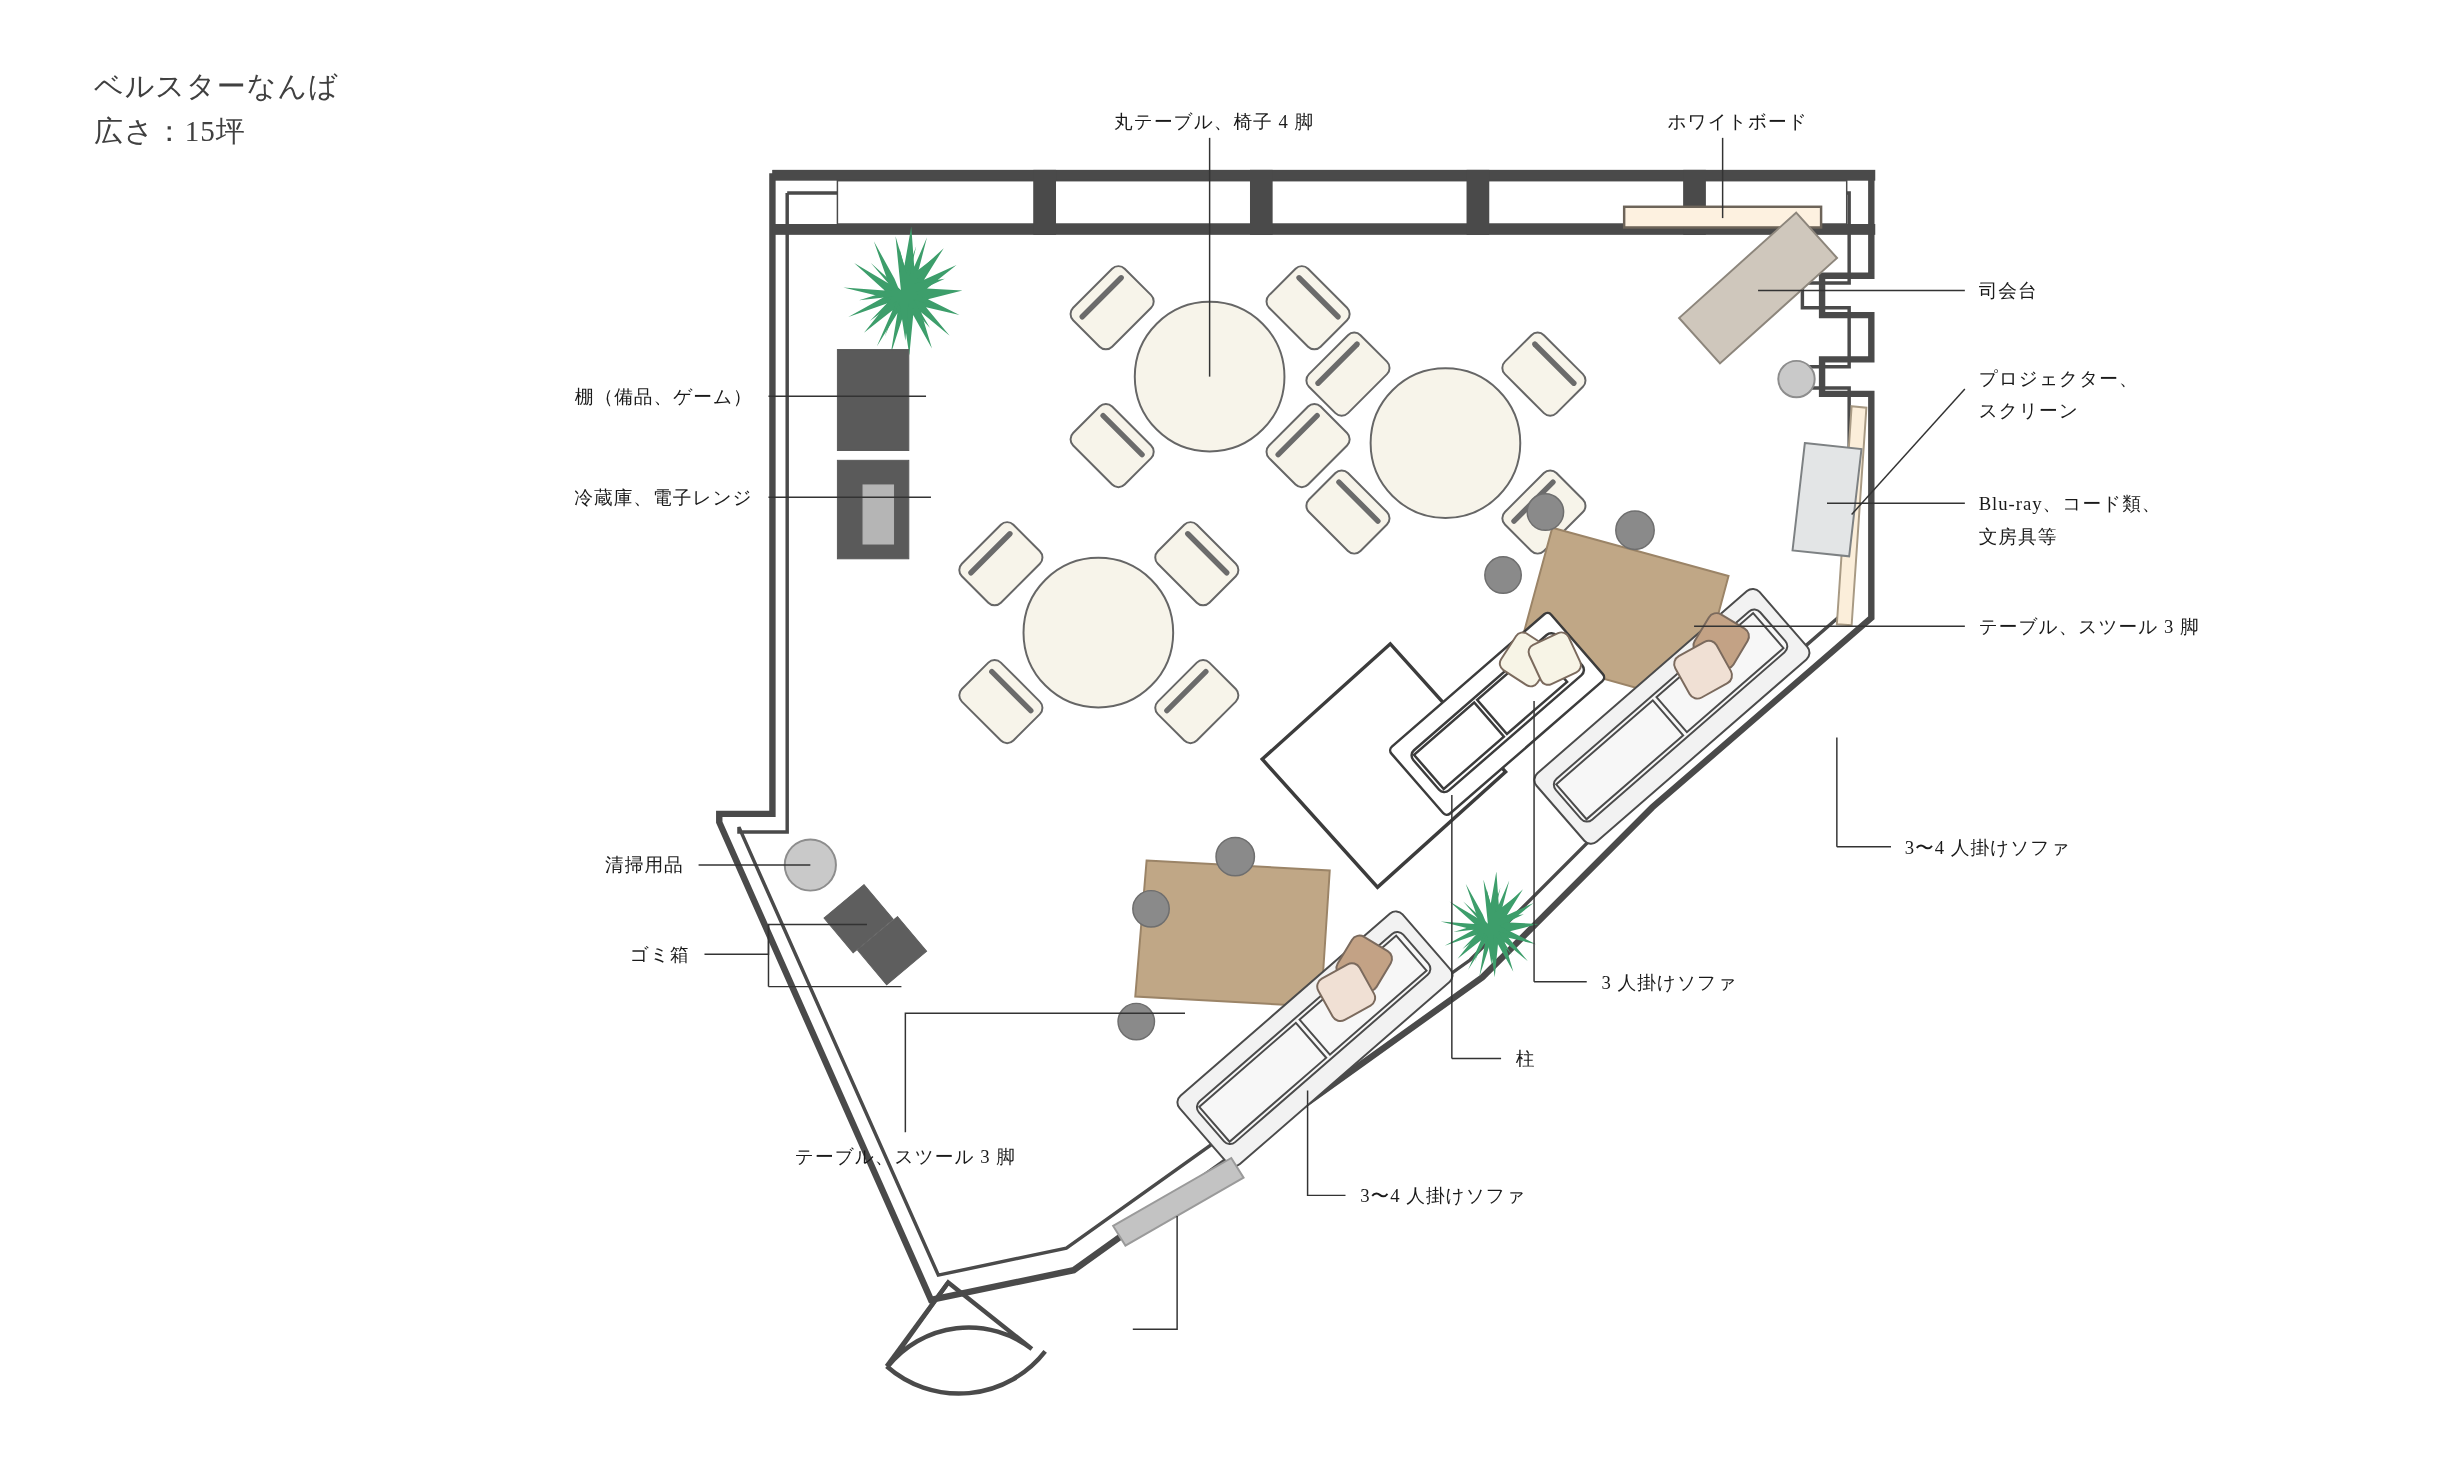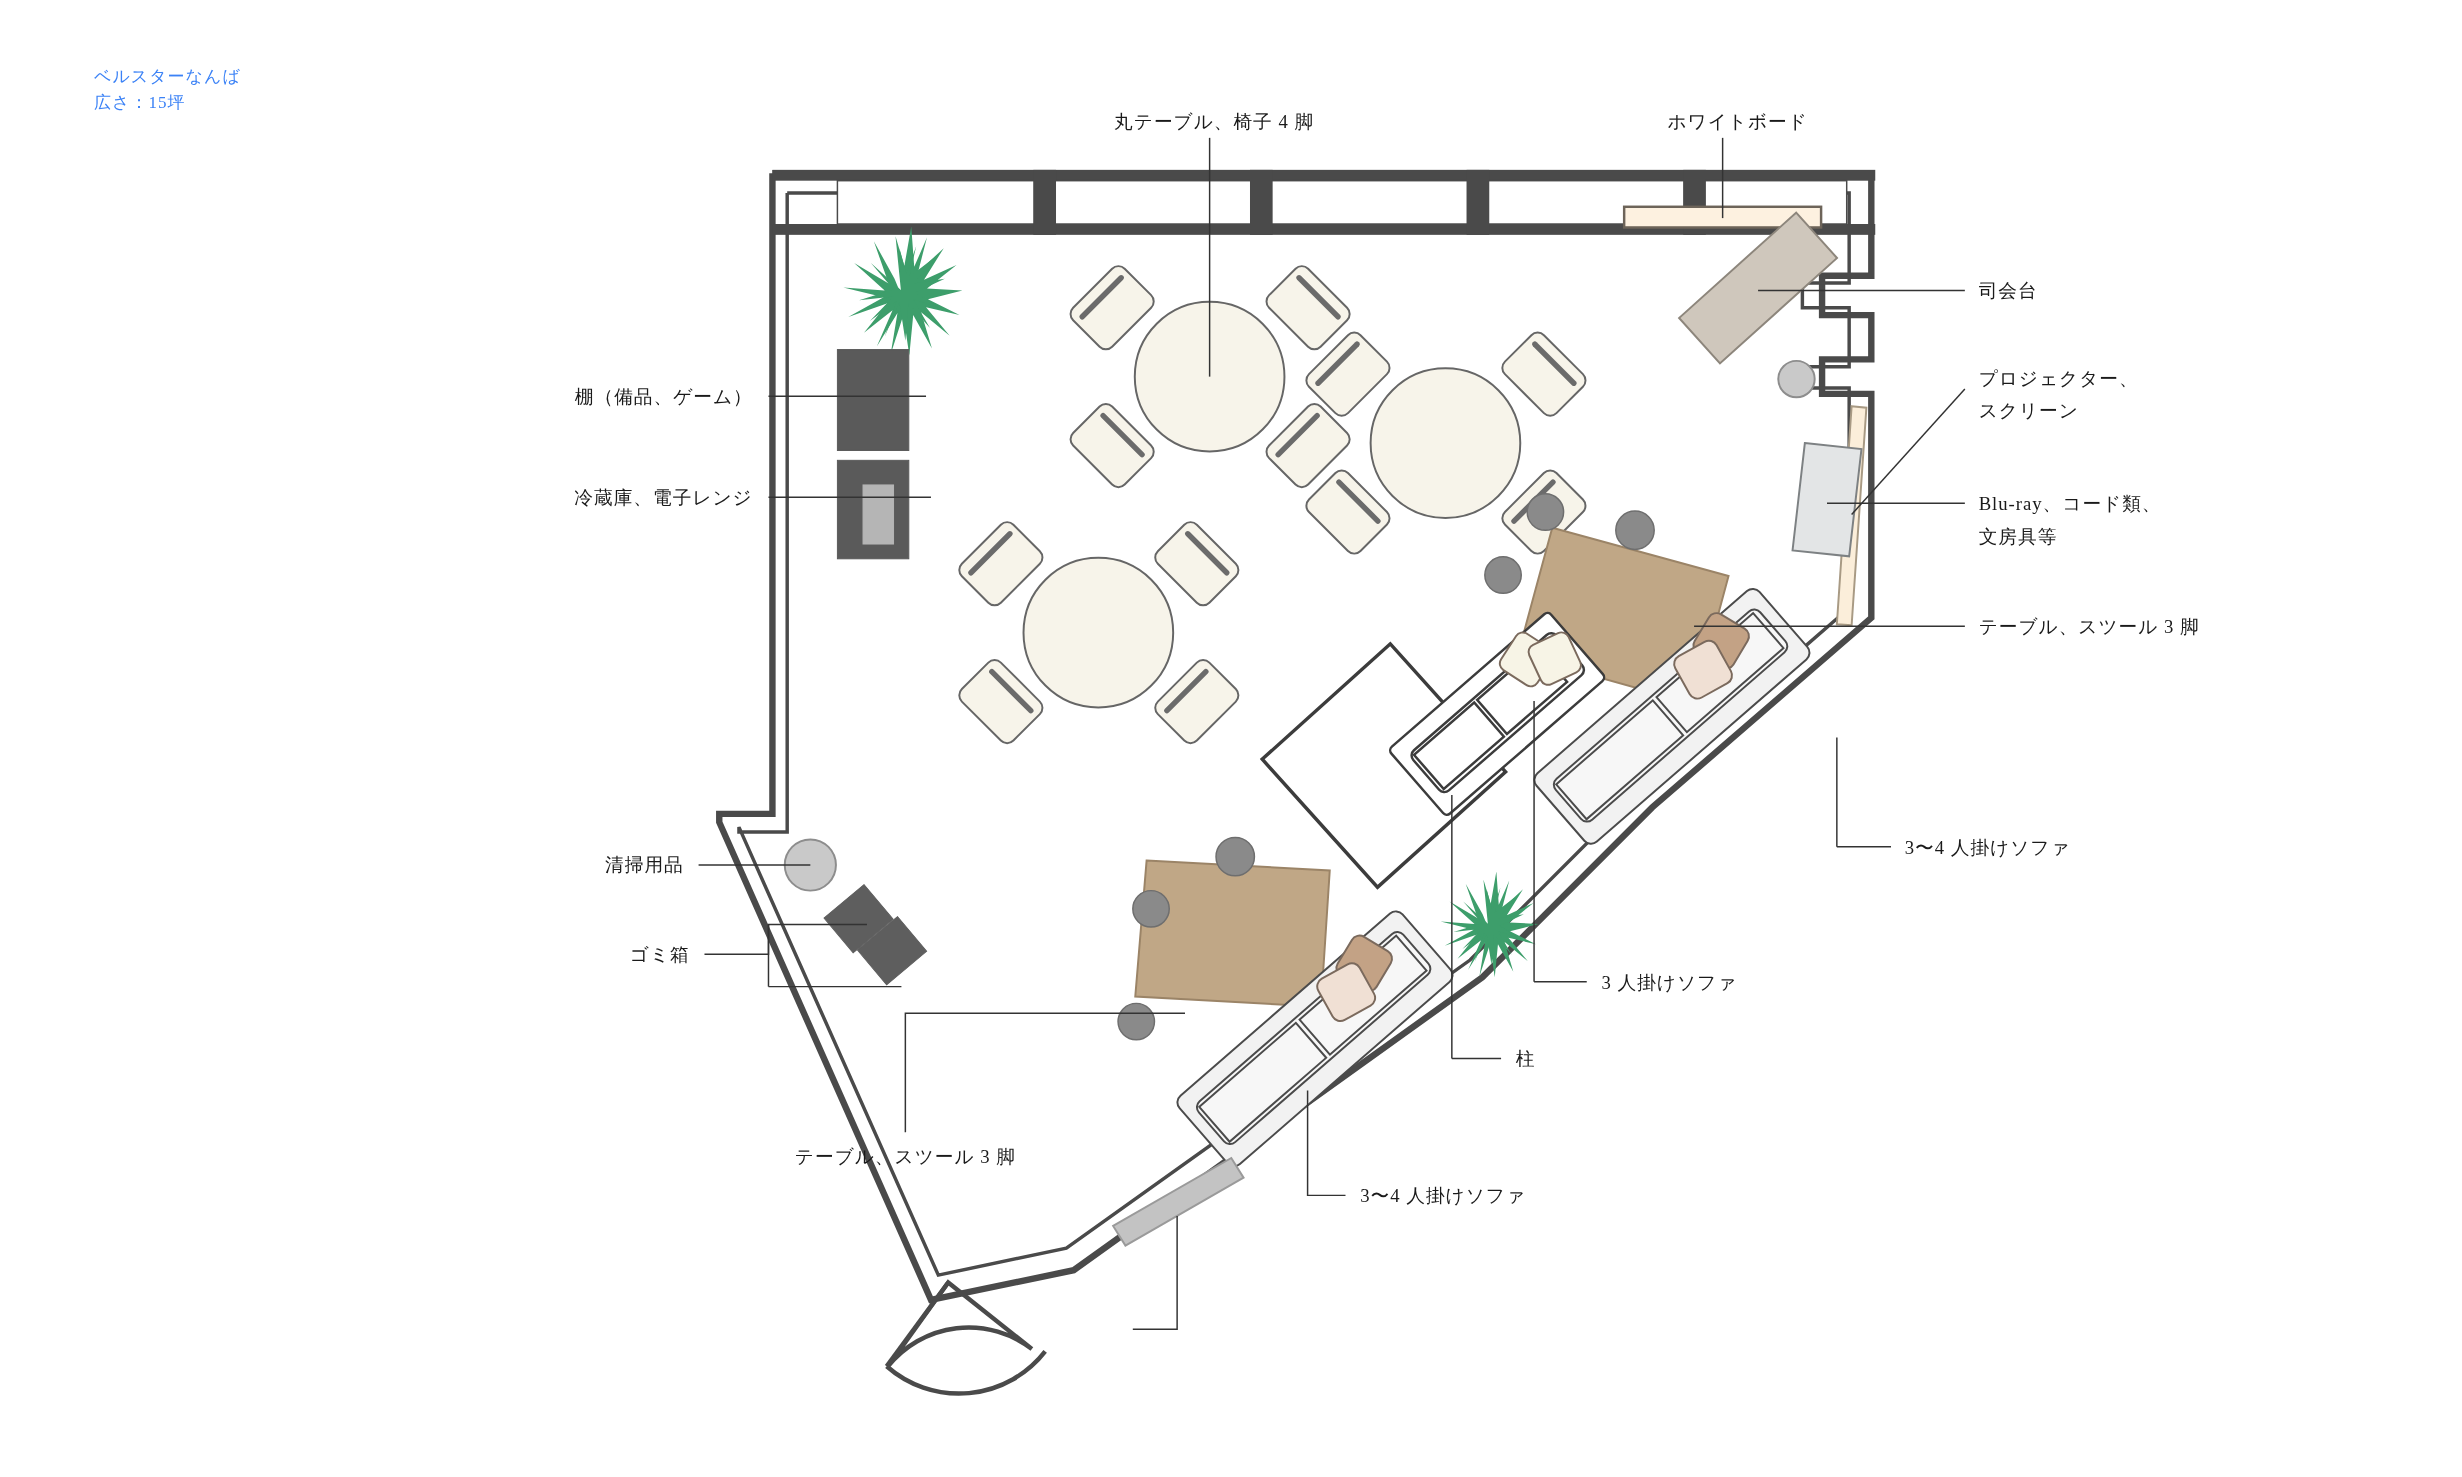--- a/index.html
+++ b/index.html
@@ -1,18 +1,18 @@
 <!DOCTYPE html>
 <html style="font-size:7.9px"><head>
 <meta charset="utf-8">
 <style>
   html,body{margin:0;padding:0;background:#ffffff;}
   body{width:2627px;height:1477px;overflow:hidden;font-family:"Liberation Serif","DejaVu Serif",serif;}
   #stage{position:relative;width:2627px;height:1477px;background:#fff;}
-  .hdr{position:absolute;left:94px;top:64px;color:#3b82f6;font-size:17px;line-height:1.55;letter-spacing:1px;}
+  .hdr{position:absolute;left:94px;top:64px;color:#404040;font-size:29px;line-height:1.55;letter-spacing:1px;}
   .hdr div{white-space:nowrap;}
   svg#plan{position:absolute;left:0;top:0;width:2627px;height:1477px;}
   .lbl{font-family:"Liberation Serif","DejaVu Serif",serif;font-size:38px;fill:#1a1a1a;letter-spacing:2px;}
   .lead{stroke:#333;stroke-width:3;fill:none;}
   .wall{fill:none;stroke:#4a4a4a;stroke-width:13;stroke-linejoin:miter;}
   .wallthin{fill:none;stroke:#4a4a4a;stroke-width:7;}
   .winbar{fill:#4a4a4a;}
   .winglass{fill:#ffffff;stroke:#4a4a4a;stroke-width:3;}
   .tbl{fill:#f7f4ea;stroke:#666;stroke-width:4;}
   .chair{fill:#f7f4ea;stroke:#666;stroke-width:4;}

